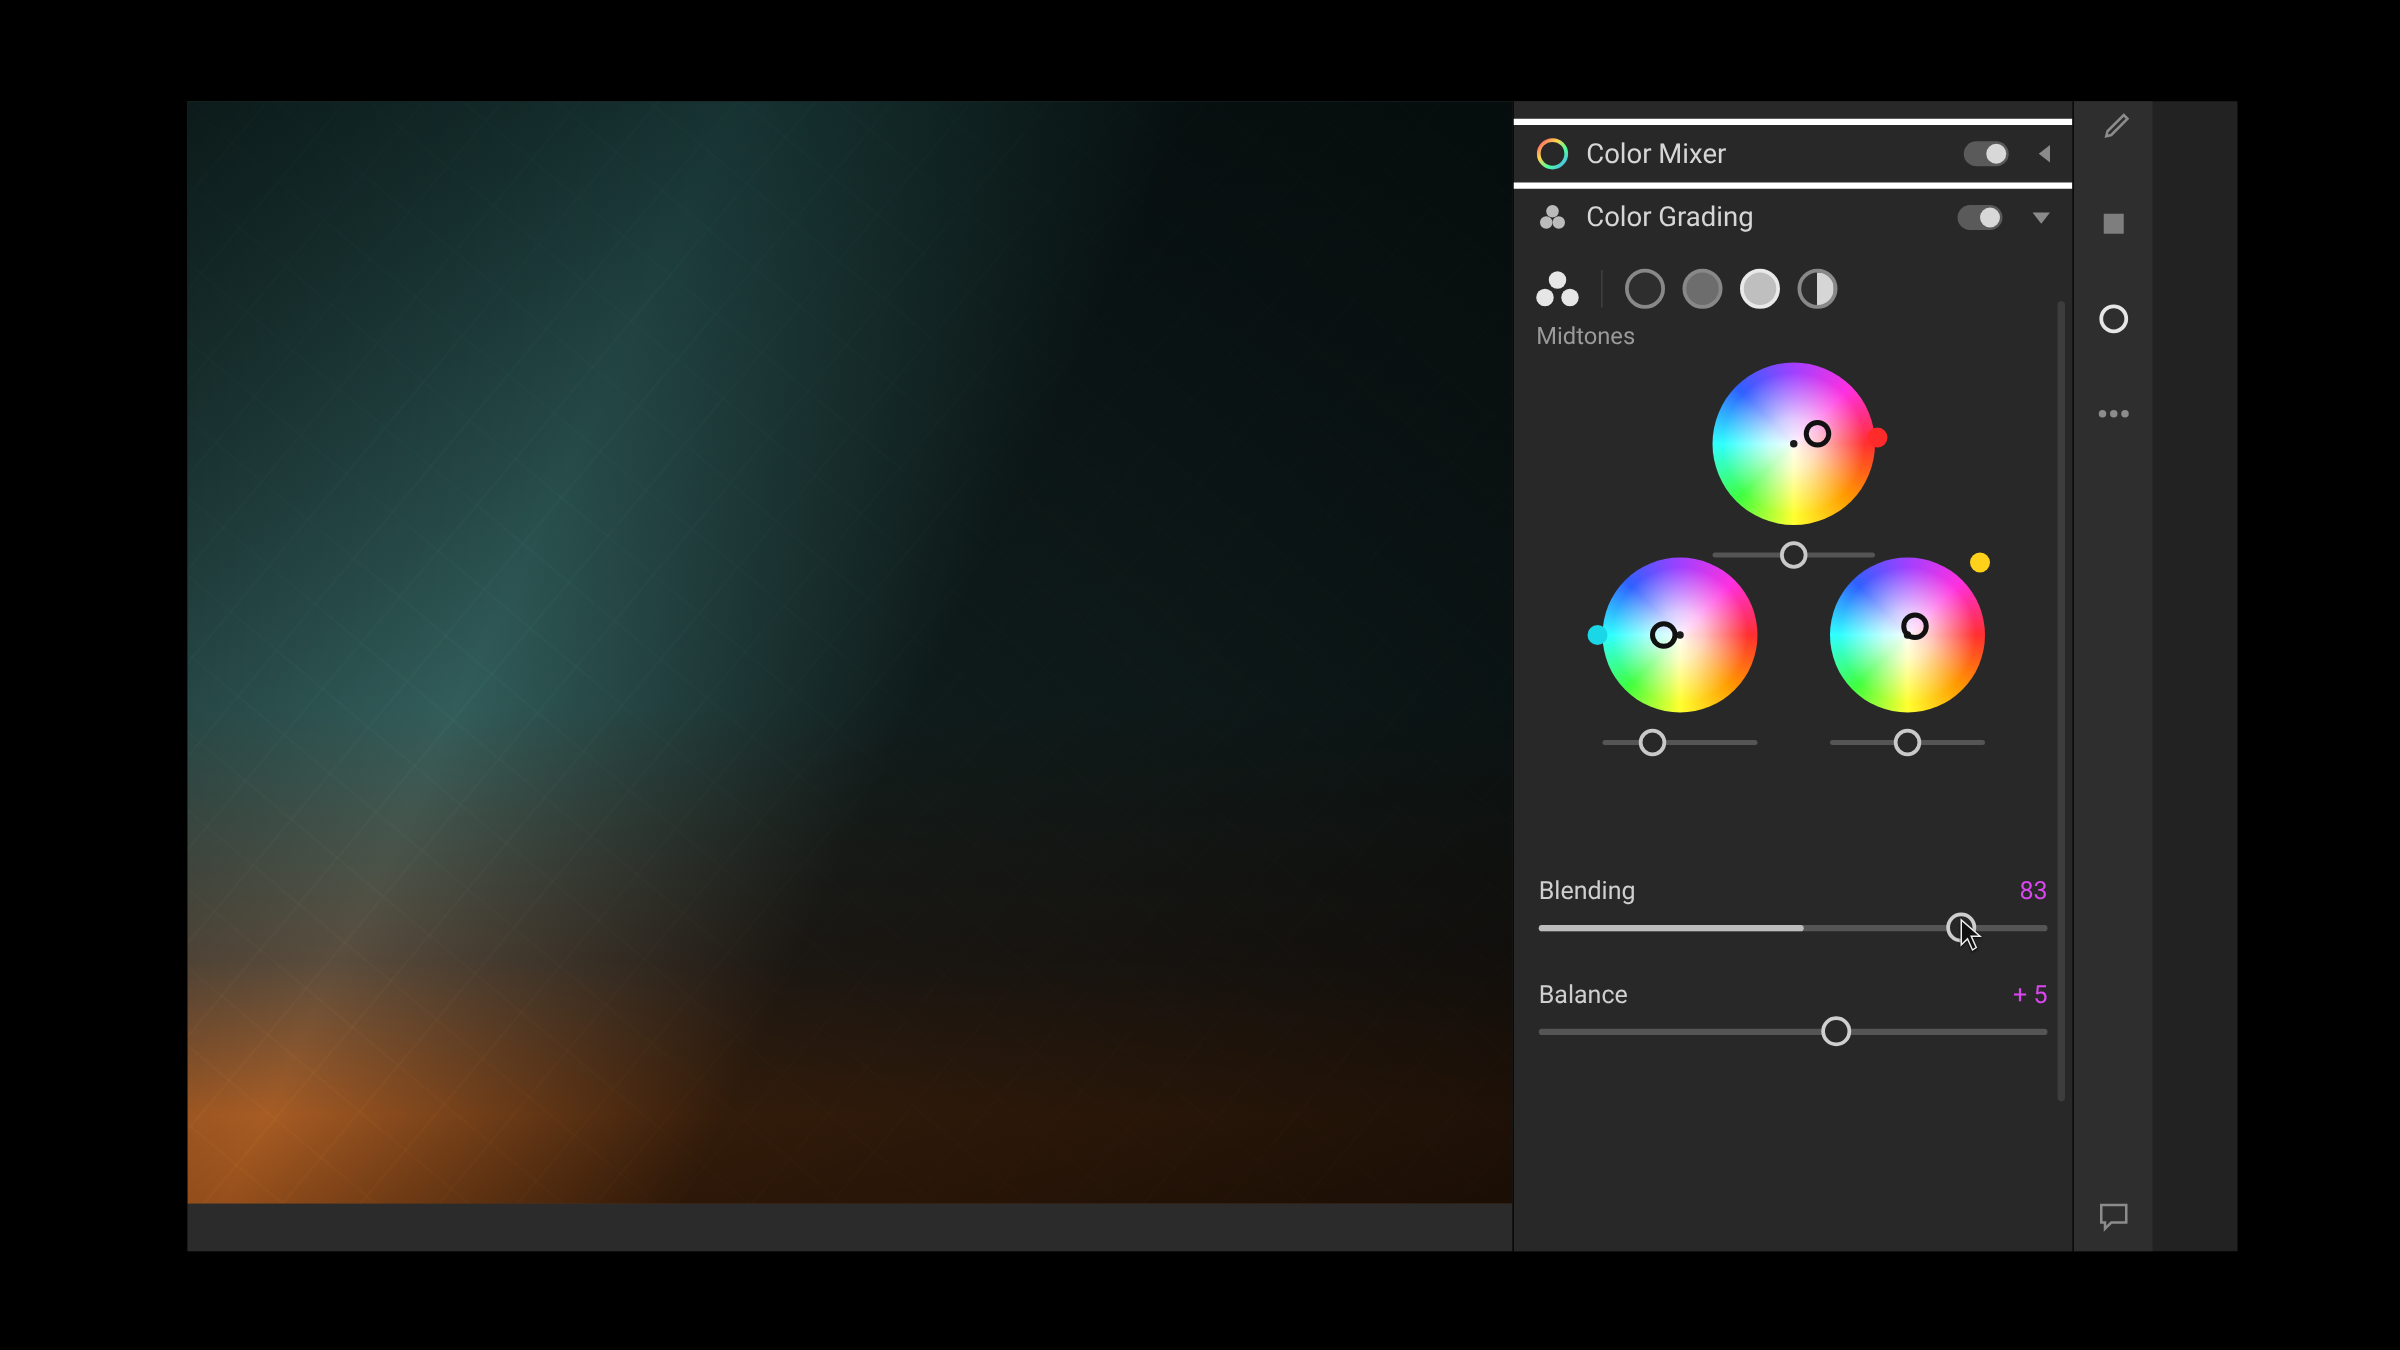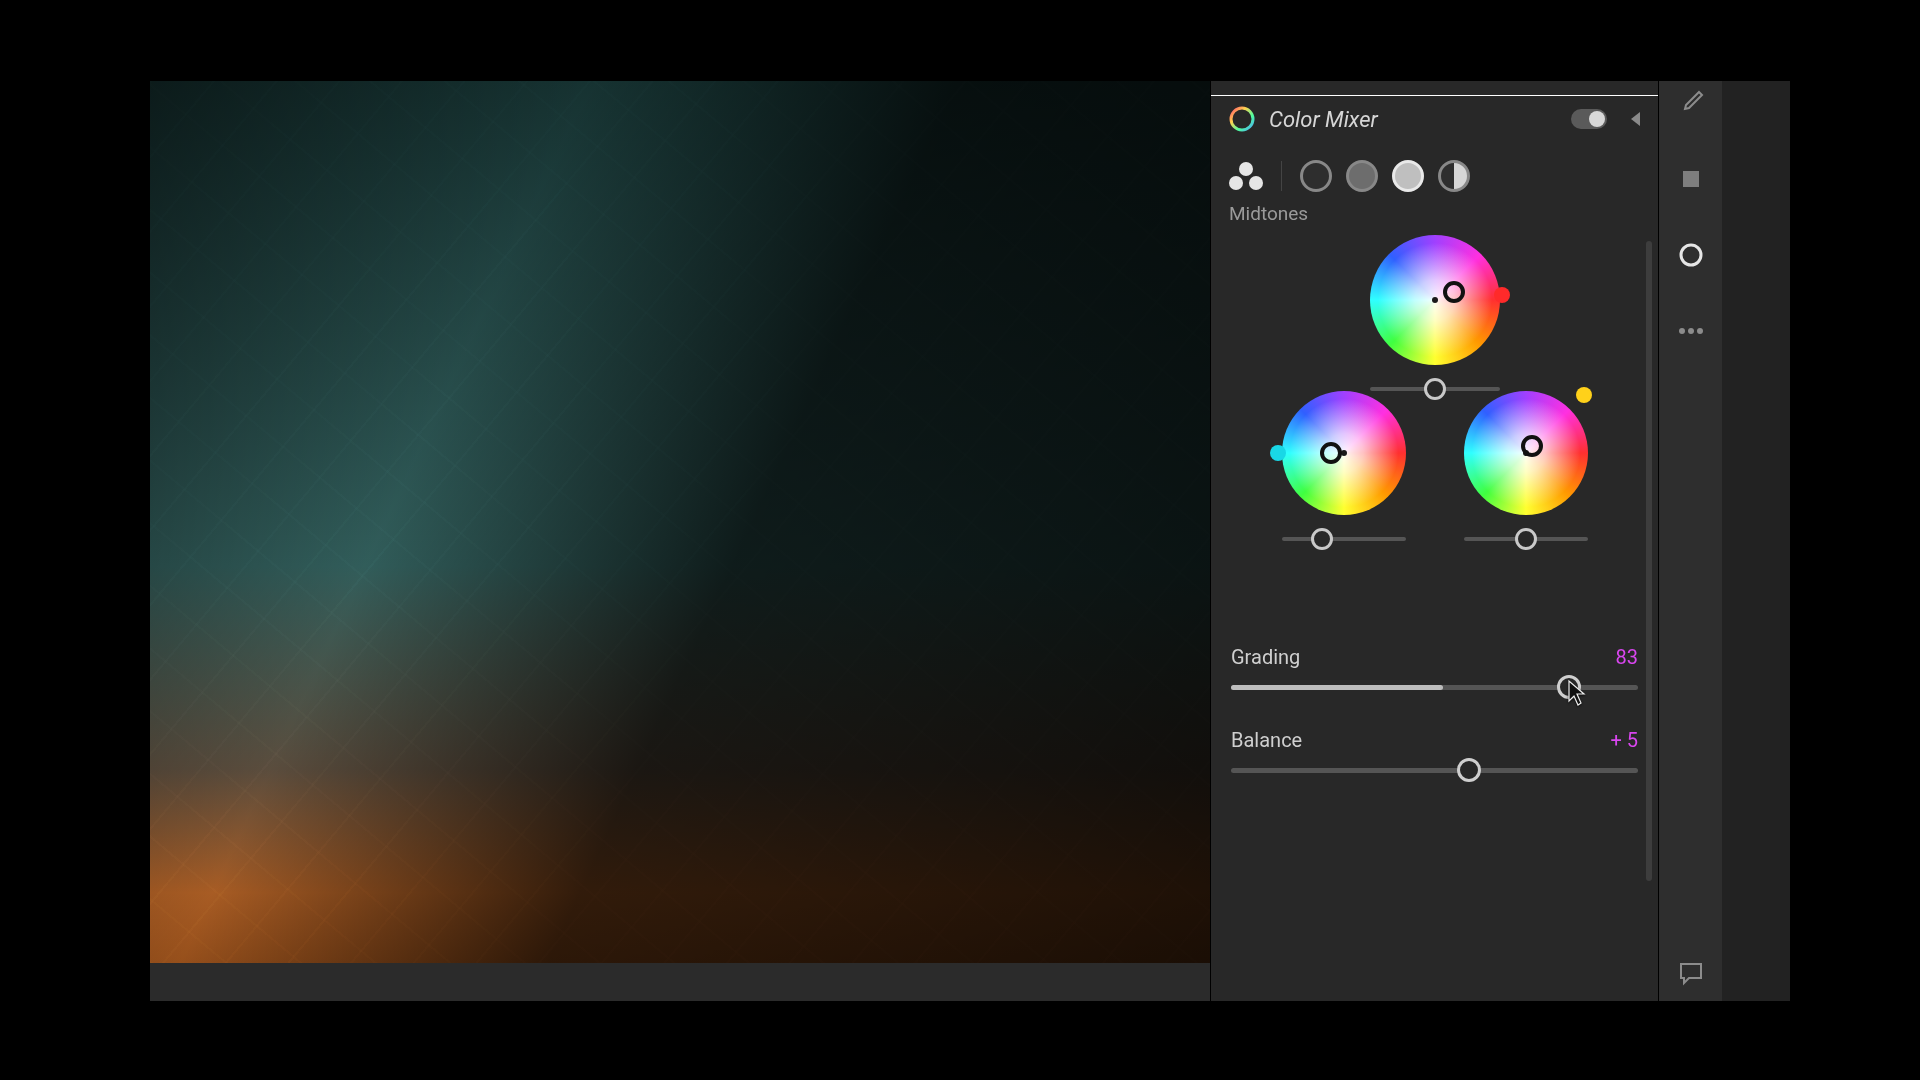--- a/index.html
+++ b/index.html
@@ -40,22 +40,21 @@
     padding: 14px 0 0 0;
     position: relative;
   }
   .scroll-indicator{
     position:absolute; right:6px; top:160px; width:6px; height:640px;
     background:#3d3d3d; border-radius:3px;
   }
 
   .section {
     padding: 10px 18px 10px 14px;
-    border-top: 1px solid #ffffff;
-    font-style: italic;
+    border-top: 5px solid #ffffff;
   }
   .section:first-child{ border-top:none; padding-top:28px;}
   .section-head {
     display:flex; align-items:center; gap:14px;
   }
   .sect-icon {
     width:26px; height:26px; display:flex; align-items:center; justify-content:center;
   }
   .sect-title { font-size:22px; color:#d6d6d6; font-weight:400; flex:1;}
   .toggle {
@@ -199,20 +198,34 @@
               </linearGradient>
             </defs>
           </svg>
         </div>
         <div class="sect-title">Color Mixer</div>
         <div class="toggle"></div>
         <div class="chevron left"></div>
       </div>
     </div>
 
+    <div class="section" style="padding-left:18px;">
+      <div class="section-head">
+        <div class="sect-icon">
+          <svg width="26" height="26" viewBox="0 0 26 26">
+            <circle cx="13" cy="8" r="5" fill="#bbb"></circle>
+            <circle cx="8" cy="17" r="5" fill="#bbb"></circle>
+            <circle cx="18" cy="17" r="5" fill="#bbb"></circle>
+          </svg>
+        </div>
+        <div class="sect-title">Color Grading</div>
+        <div class="toggle"></div>
+        <div class="chevron down"></div>
+      </div>
+    </div>
 
     <div class="view-tabs">
       <div class="vt-three">
         <div class="d d1"></div>
           <div class="d d2"></div>
           <div class="d d3"></div>
       </div>
       <div class="sep"></div>
       <div class="vt-btn vt-shadows"></div>
       <div class="vt-btn vt-mid"></div>
@@ -255,21 +268,21 @@
           </div>
           <div class="lum-slider small">
             <div class="lum-knob" style="left:calc(50% - 11px);"></div>
           </div>
         </div>
       </div>
     </div>
 
     <div class="slider-row" style="margin-top:76px;">
       <div class="slider-head">
-        <span>Grading</span>
+        <span>Blending</span>
         <span class="val">83</span>
       </div>
       <div class="slider-track">
         <div class="fill" style="width:52%;"></div>
         <div class="slider-knob" style="left:83%;"></div>
         <div class="cursor" style="left:calc(83% - 2px); top:-6px;">
           <svg width="20" height="28" viewBox="0 0 20 28">
             <path d="M2 2 L2 22 L7 17 L11 26 L14 24 L10 15 L17 15 Z" fill="#111" stroke="#eee" stroke-width="1.2"></path>
           </svg>
         </div>

